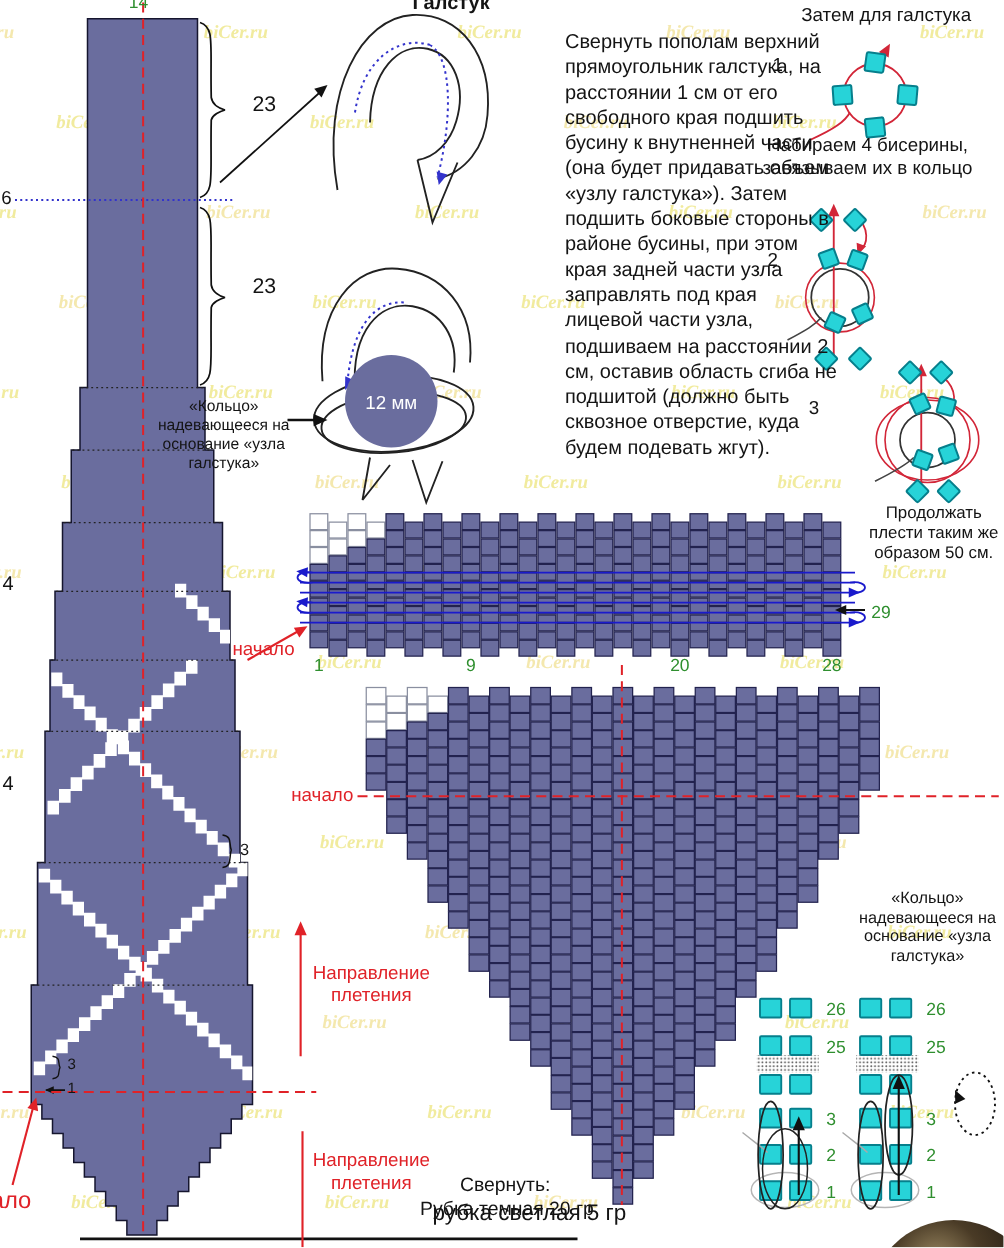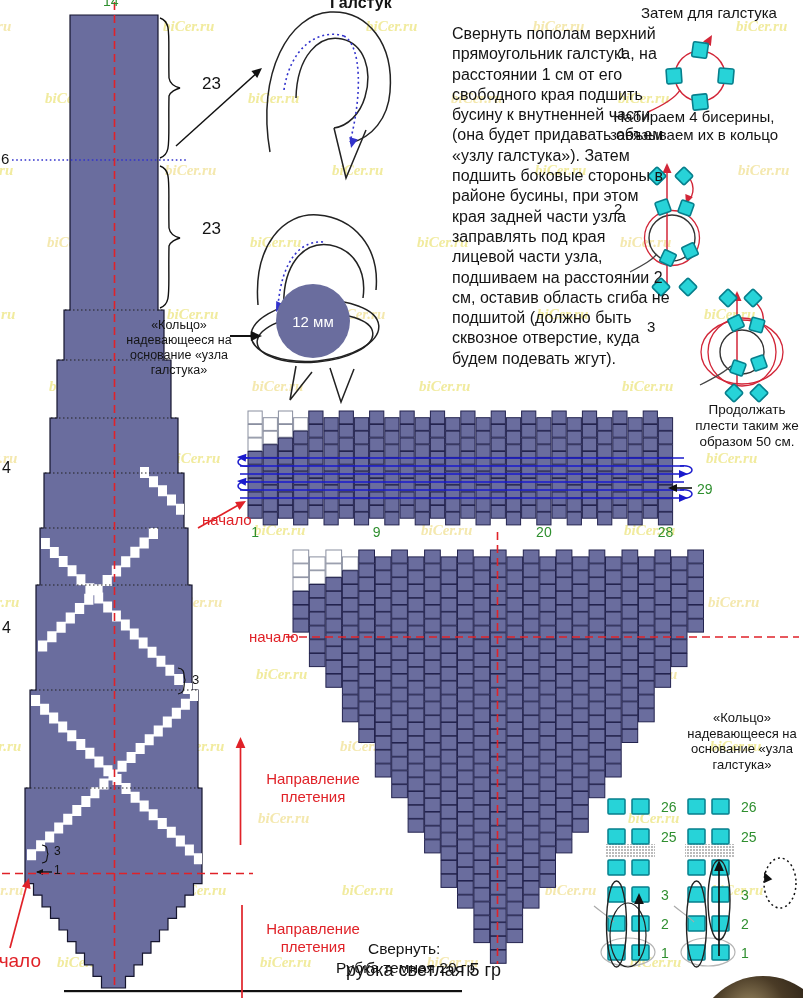--- a/index.html
+++ b/index.html
@@ -3,21 +3,21 @@
 <meta charset="utf-8">
 <style>
   html,body{margin:0;padding:0;background:#fff;}
   #canvas{position:relative;width:803px;height:998px;background:#fff;overflow:hidden;
           font-family:"Liberation Sans",sans-serif;}
   #wm-layer{position:absolute;left:0;top:0;width:803px;height:998px;z-index:1;}
   .wm{position:absolute;font:italic bold 15px "Liberation Serif",serif;color:#f1eb9e;white-space:nowrap;}
   .wm.alt{color:#f4e8ae;}
   #art{position:absolute;left:0;top:0;z-index:2;}
   .lbl{position:absolute;z-index:3;color:#141414;line-height:1.2;white-space:pre-line;}
-  .red{color:#e02228;padding-left:16px;}
+  .red{color:#e02228;}
   .green{color:#2f8f2f;}
   .center{text-align:center;}
   .b{font-weight:bold;}
   svg text{font-family:"Liberation Sans",sans-serif;}
 </style>
 </head>
 <body>
 
 <div id="canvas">
   <div id="wm-layer">

